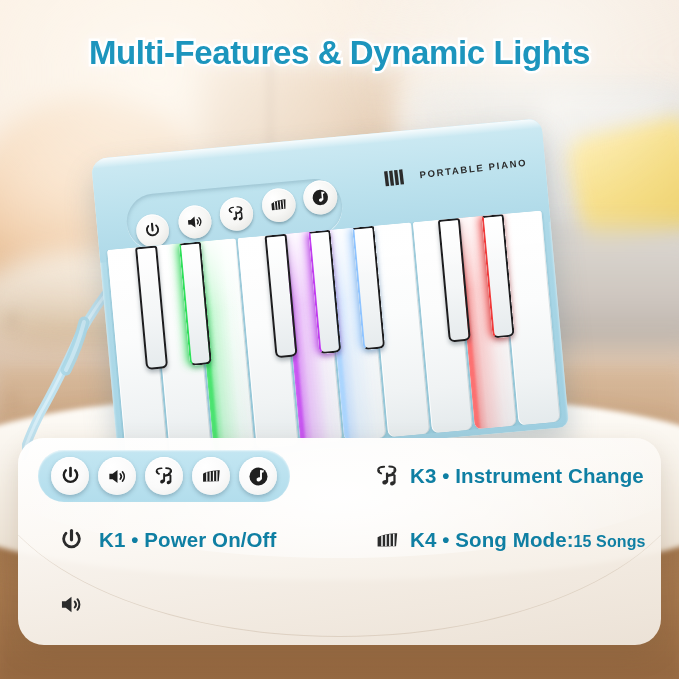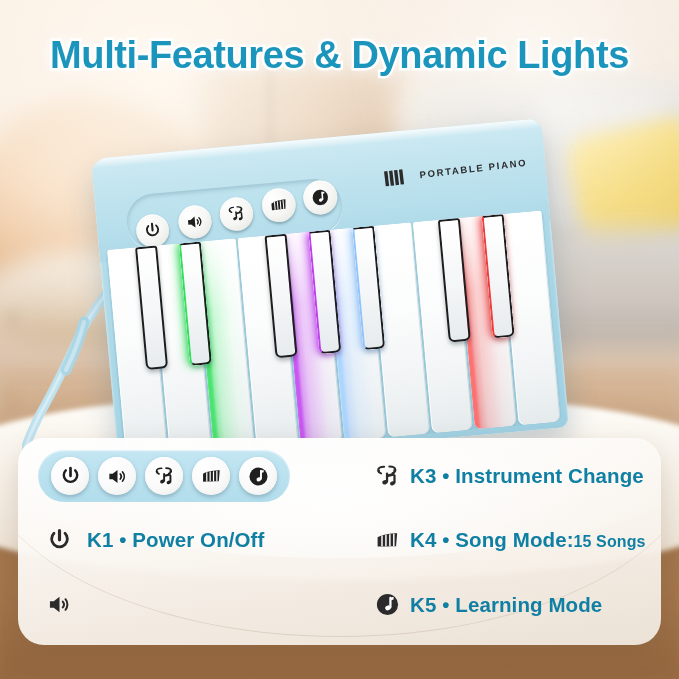--- a/index.html
+++ b/index.html
@@ -145,21 +145,21 @@
     background:linear-gradient(180deg,#fffdf9 0%, #f7f2ea 40%, #eee5d8 78%, #e1d3c0 100%);
     filter:blur(2.5px);
     box-shadow:0 16px 34px rgba(120,84,48,.22);
   }
 
   
   .title {
     position:absolute; left:0; top:36px;
     width:100%;
     text-align:center;
-    font-size:38px;
+    font-size:33px;
     font-weight:bold;
     letter-spacing:-.4px;
     color:#1c95bd;
     -webkit-text-stroke:5px #ffffff;
     paint-order:stroke fill;
     text-shadow:0 0 14px rgba(255,255,255,.95), 0 0 26px rgba(255,255,255,.7);
     white-space:nowrap;
     line-height:1;
   }
 
@@ -352,21 +352,21 @@
     background:radial-gradient(circle at 34% 26%, #ffffff 0%, #fafafa 54%, #ededea 100%);
     box-shadow:0 2px 4px rgba(60,90,105,.35), inset 0 1px 1px #fff;
     display:flex; align-items:center; justify-content:center;
     flex:0 0 auto;
   }
   .pill-btn svg { width:23px; height:23px; display:block; }
 
   
   .lrow {
     display:flex; align-items:center; gap:13px;
-    padding-left:26px;
+    padding-left:38px;
   }
   .lrow.col2 { padding-left:14px;gap:8px; }
   .lrow .licon {
     width:30px; height:30px;
     display:flex; align-items:center; justify-content:center;
     flex:0 0 auto;
   }
   .lrow .licon svg { width:27px; height:27px; display:block; }
   .ltext {
     font-size:20.5px;
@@ -641,32 +641,17 @@
       <div class="lrow">
         <span class="licon">
           <svg viewBox="0 0 24 24">
             <path d="M3.5 9.2h3.4L12 5.2v13.6l-5.1-4H3.5z" fill="#2b2b2b"></path>
             <path d="M14.9 9.4a4 4 0 0 1 0 5.2" stroke="#2b2b2b" stroke-width="1.8" fill="none" stroke-linecap="round"></path>
             <path d="M17.3 7.3a7.3 7.3 0 0 1 0 9.4" stroke="#2b2b2b" stroke-width="1.8" fill="none" stroke-linecap="round"></path>
           </svg>
         </span>
       </div>
 
-      <div class="lrow col2">
-        <span class="licon">
-          <svg viewBox="0 0 24 24">
-            <circle cx="12" cy="12" r="9.4" fill="#2b2b2b"></circle>
-            <path d="M14.6 6v8.4" stroke="#ffffff" stroke-width="2" stroke-linecap="round" fill="none"></path>
-            <ellipse cx="12.4" cy="15" rx="2.5" ry="2.1" fill="#ffffff" transform="rotate(-20 12.4 15)"></ellipse>
-            <path d="M14.6 6l2.8-.9v2.4l-2.8.9z" fill="#ffffff"></path>
-          </svg>
-        </span>
-        <span class="ltext">
-          <span>K5</span>
-          <span>•</span>
-          <span>Learning Mode</span>
-        </span>
-      </div>
 
     </div>
   </div>
 
 </div>
 
 </body></html>

